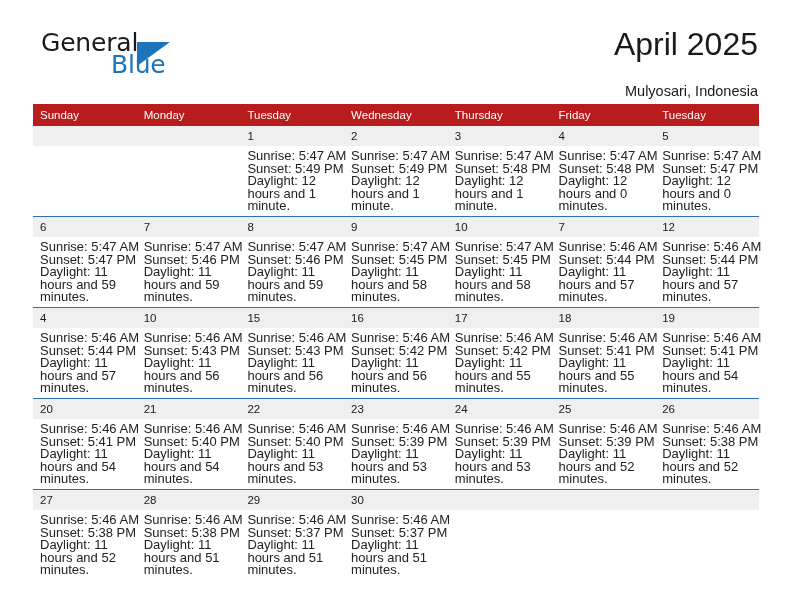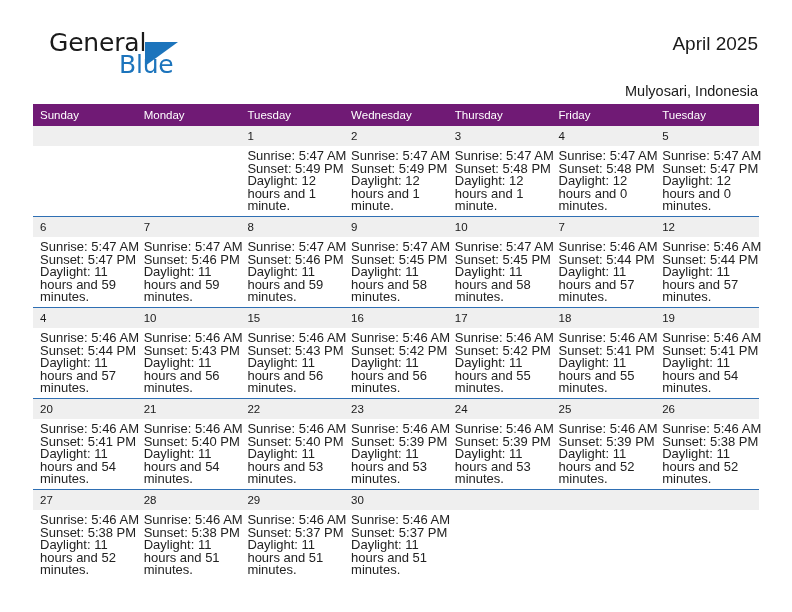--- a/index.html
+++ b/index.html
@@ -26,21 +26,21 @@
   .page-header {
     position: absolute;
     left: 33px;
     top: 28px;
     right: 34px;
     height: 62px;
   }
 
   .brand {
     position: absolute;
-    left: 16px;
+    left: 8px;
     top: 0;
     width: 230px;
     height: 58px;
   }
   .brand-general {
     position: absolute;
     left: 0;
     top: 0;
     font-size: 25px;
     letter-spacing: -0.2px;
@@ -71,21 +71,21 @@
     border-bottom: 24px solid transparent;
   }
 
   .title-block {
     position: absolute;
     right: 0;
     top: 0;
     text-align: right;
   }
   .cal-title {
-    font-size: 19px;
+    font-size: 32px;
     color: #1a1a1a;
     font-family: "Liberation Sans", sans-serif;
     font-weight: 400;
     line-height: 32px;
     white-space: nowrap;
   }
   .cal-subtitle {
     margin-top: 22px;
     font-size: 14.5px;
     color: #1a1a1a;
@@ -99,21 +99,21 @@
   .calendar {
     position: absolute;
     left: 33px;
     top: 104px;
     width: 726px;
     border-collapse: collapse;
     table-layout: fixed;
   }
 
   .calendar th {
-    background: #701a75;
+    background: #b91c1c;
     color: #ffffff;
     font-size: 11.5px;
     font-weight: 400;
     text-align: left;
     padding: 5px 0 5px 7px;
     height: 20px;
     box-sizing: border-box;
     font-family: "Liberation Sans", sans-serif;
     border: none;
   }

